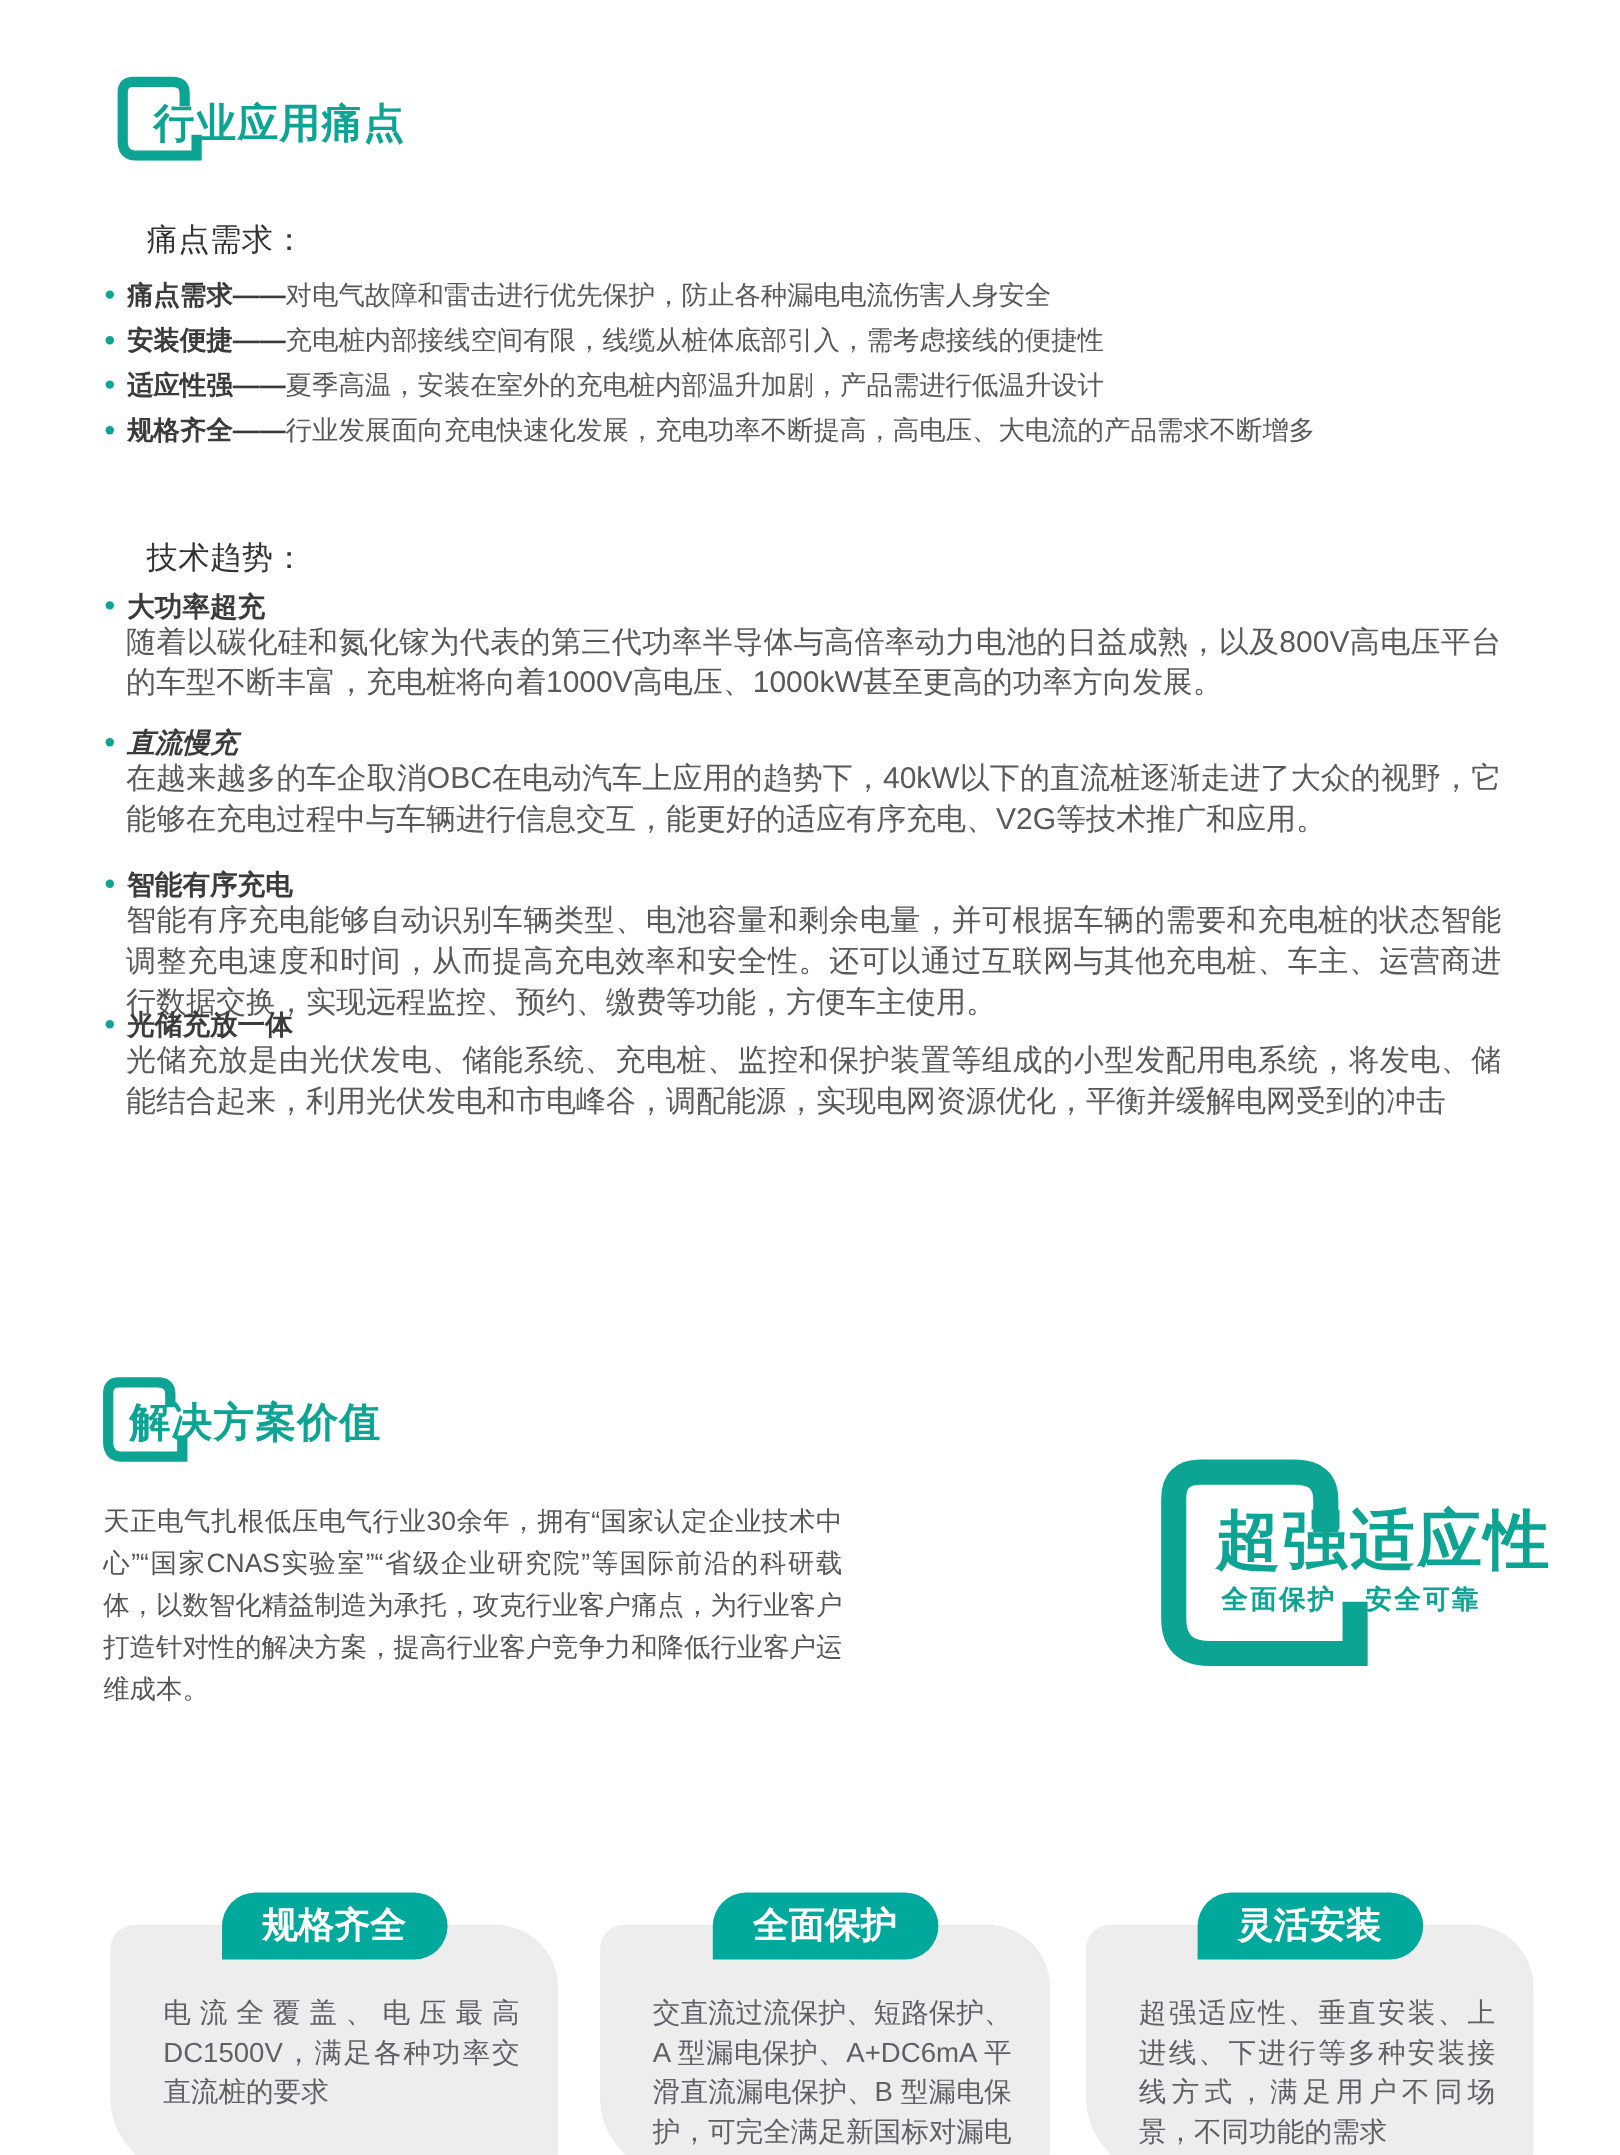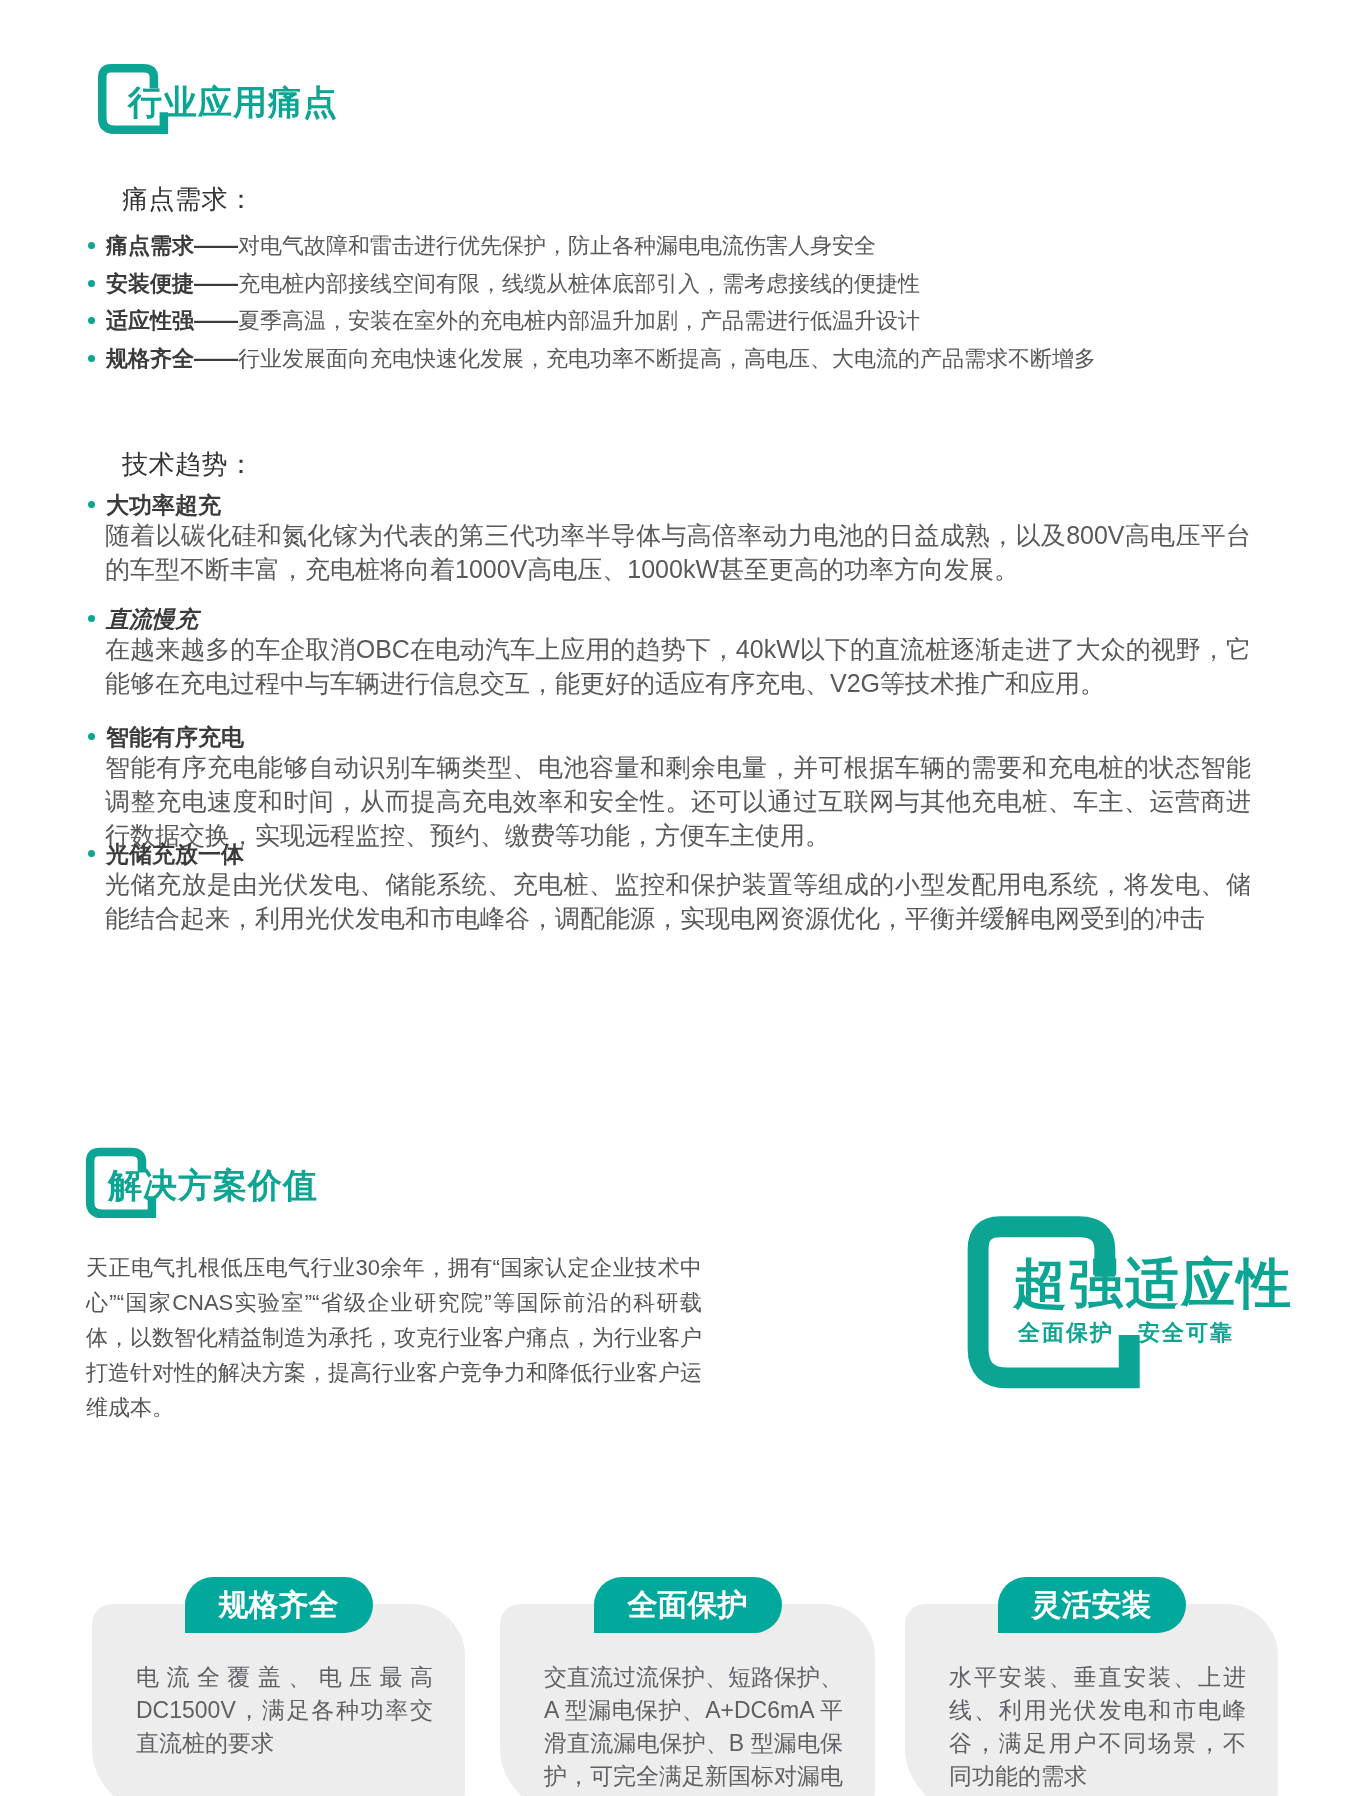--- a/index.html
+++ b/index.html
@@ -107,16 +107,16 @@
   <div class="card card1">
     <div class="tab">规格齐全</div>
     <div class="card-body">电流全覆盖、电压最高 DC1500V，满足各种功率交直流桩的要求</div>
   </div>
   <div class="card card2">
     <div class="tab">全面保护</div>
     <div class="card-body">交直流过流保护、短路保护、A 型漏电保护、A+DC6mA 平滑直流漏电保护、B 型漏电保护，可完全满足新国标对漏电保护功能的要求</div>
   </div>
   <div class="card card3">
     <div class="tab">灵活安装</div>
-    <div class="card-body">水平安装、垂直安装、上进线、利用光伏发电和市电峰谷，满足用户不同场景，不同功能的需求</div>
+    <div class="card-body">超强适应性、垂直安装、上进线、下进行等多种安装接线方式，满足用户不同场景，不同功能的需求</div>
   </div>
 
 </div>
 
 </body></html>

